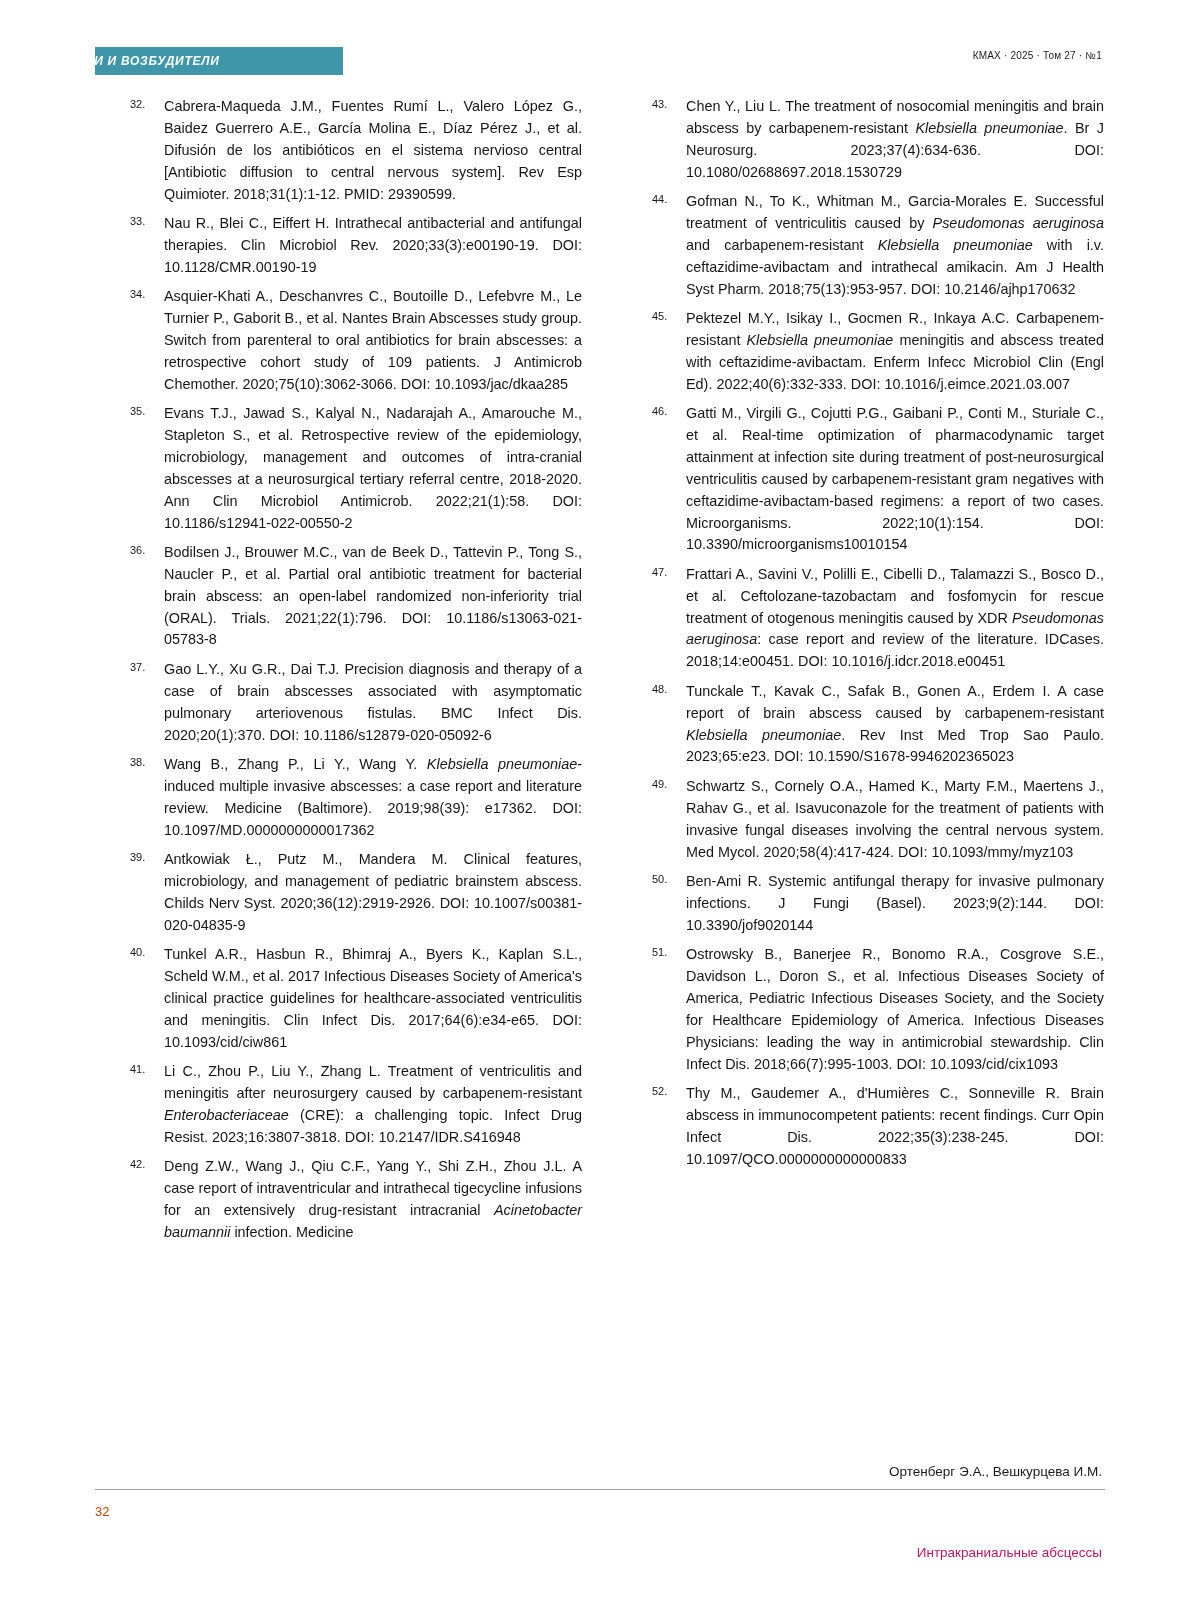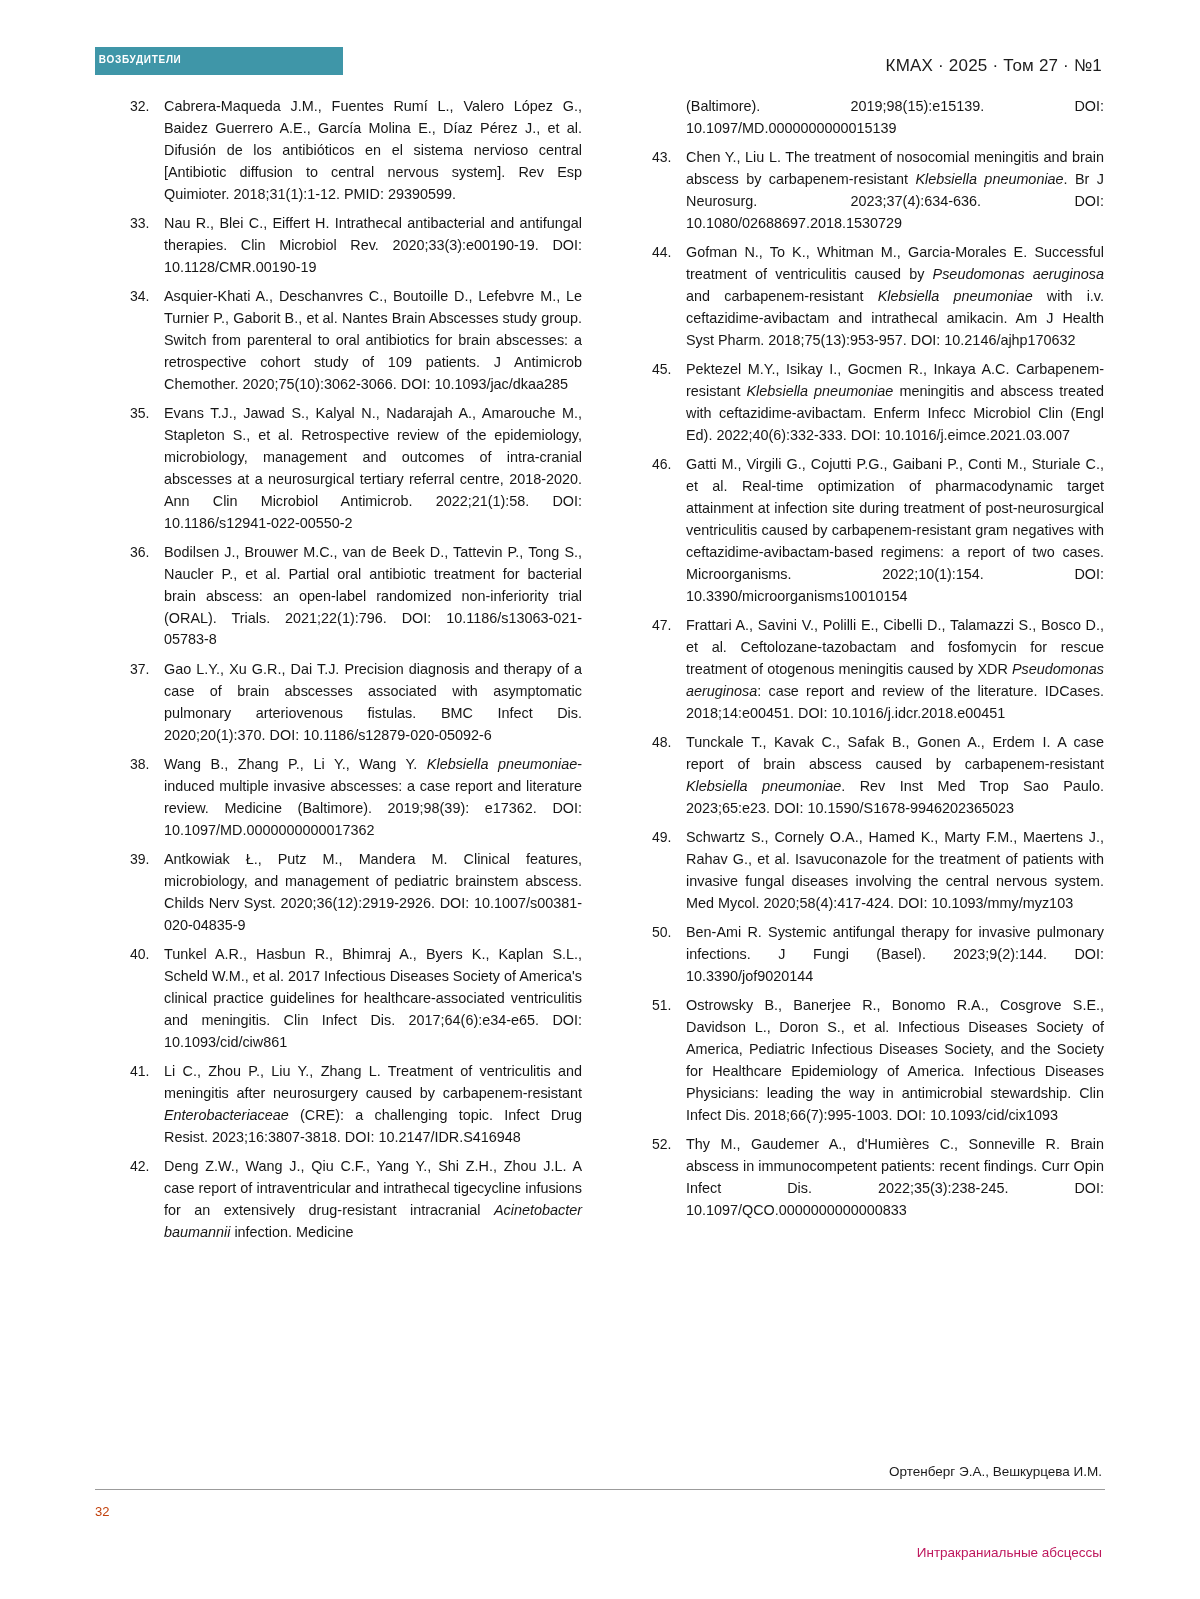--- a/index.html
+++ b/index.html
@@ -33,33 +33,34 @@
   .header-band {
     position: absolute;
     left: 95px;
     top: 0;
     width: 248px;
     height: 28px;
     background: #3f96a8;
   }
   .header-band-text {
     position: absolute;
-    left: 30px;
+    left: 40px;
     top: 7px;
-    font-size: 10px;
+    font-size: 12px;
     letter-spacing: 0.7px;
     color: #ffffff;
     font-weight: 700;
     white-space: nowrap;
+    font-style: italic;
   }
   .header-right {
     position: absolute;
     right: 98px;
-    top: 9px;
-    font-size: 17px;
+    top: 3px;
+    font-size: 10px;
     color: #1b1b1b;
     letter-spacing: 0.2px;
     white-space: nowrap;
   }
 
   
   .col {
     position: absolute;
     top: 96px;
     width: 452px;
@@ -71,21 +72,21 @@
   .col-right { left: 652px; }
 
   .ref {
     display: flex;
     margin-bottom: 7.5px;
   }
   .ref-num {
     width: 34px;
     flex: 0 0 34px;
     text-align: left;
-    font-size: 14px;
+    font-size: 11px;
   }
   .ref-body {
     flex: 1 1 auto;
     text-align: justify;
     text-justify: inter-word;
     hyphens: manual;
   }
   .cont {
     margin-bottom: 7.5px;
     text-align: justify;
@@ -181,23 +182,20 @@
           <div class="ref-body"><span>Li C., Zhou P., Liu Y., Zhang L. Treatment of ventriculitis and meningitis after neurosurgery caused by carbapenem-resistant </span><i>Enterobacteriaceae</i><span> (CRE): a challenging topic. Infect Drug Resist. 2023;16:3807-3818. DOI: 10.2147/IDR.S416948</span></div>
         </div>
         <div class="ref">
           <div class="ref-num">42.</div>
           <div class="ref-body"><span>Deng Z.W., Wang J., Qiu C.F., Yang Y., Shi Z.H., Zhou J.L. A case report of intraventricular and intrathecal tigecycline infusions for an extensively drug-resistant intracranial </span><i>Acinetobacter baumannii</i><span> infection. Medicine</span></div>
         </div>
       </div>
   </div>
 
   <div class="col col-right">
-    <div class="cont">
-      <div class="ref-body">(Baltimore). 2019;98(15):e15139. DOI: 10.1097/MD.0000000000015139</div>
-    </div>
     <div id="right-refs">
         <div class="ref">
           <div class="ref-num">43.</div>
           <div class="ref-body"><span>Chen Y., Liu L. The treatment of nosocomial meningitis and brain abscess by carbapenem-resistant </span><i>Klebsiella pneumoniae</i><span>. Br J Neurosurg. 2023;37(4):634-636. DOI: 10.1080/02688697.2018.1530729</span></div>
         </div>
         <div class="ref">
           <div class="ref-num">44.</div>
           <div class="ref-body"><span>Gofman N., To K., Whitman M., Garcia-Morales E. Successful treatment of ventriculitis caused by </span><i>Pseudomonas aeruginosa</i><span> and carbapenem-resistant </span><i>Klebsiella pneumoniae</i><span> with i.v. ceftazidime-avibactam and intrathecal amikacin. Am J Health Syst Pharm. 2018;75(13):953-957. DOI: 10.2146/ajhp170632</span></div>
         </div>
         <div class="ref">

